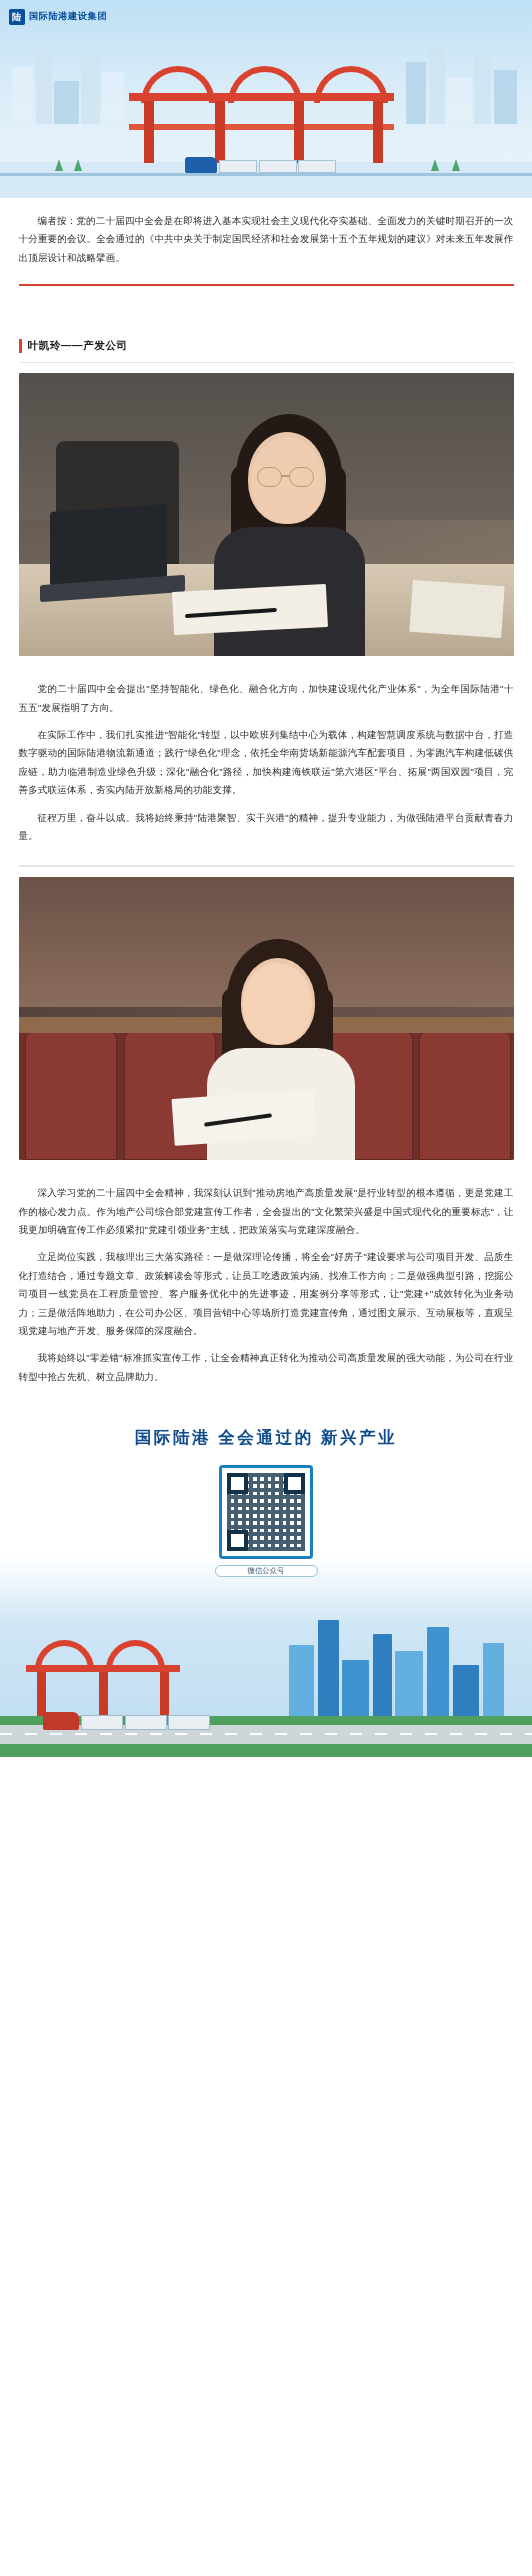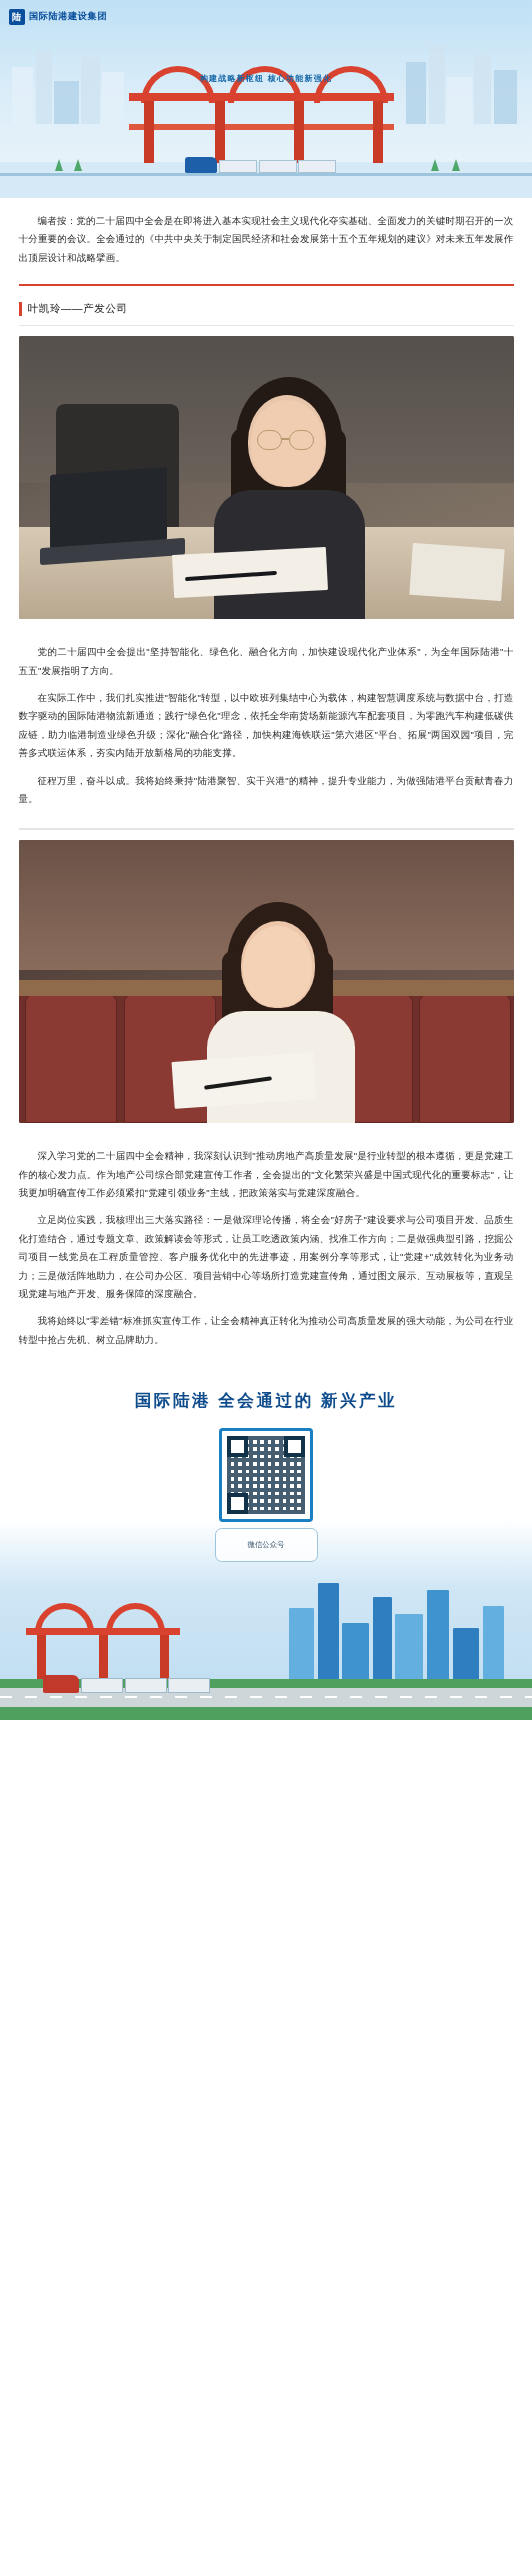--- a/index.html
+++ b/index.html
@@ -172,23 +172,24 @@
   .name-head {
     margin: 16px 0 8.6px 0;
     padding: 0 18.5px;
     position: relative;
   }
   .name-head .bar {
     display: inline-block;
     border-left: 3.1px solid #d9422e;
     padding-left: 6.2px;
     font-size: 10.5px;
-    font-weight: normal;
+    font-weight: bold;
     color: #1a1a1a;
     letter-spacing: 0.6px;
+    margin-top: 37px;
   }
   .name-underline {
     margin: 6.2px 18.5px 0 18.5px;
     height: 1.2px;
     background: #e6e6e6;
   }
 
   
   .photo {
     margin: 10px 18.5px 11px 18.5px;
@@ -274,21 +275,21 @@
   .qr .eye { position:absolute; width:21px; height:21px; border:4.3px solid #12324a; background:#fff; }
   .qr .eye.tl { left:5px; top:5px; }
   .qr .eye.tr { right:5px; top:5px; }
   .qr .eye.bl { left:5px; bottom:5px; }
   .qr-caption {
     margin-top: 6.2px;
     font-size: 7.4px;
     color: #34506a;
     border: 0.6px solid #9cc4dd;
     border-radius: 6.8px;
-    padding: 11px 0;
+    padding: 0 0;
     background: #ffffffcc;
   }
   .footer-scene { position:absolute; left:0; right:0; bottom:0; height:154px; }
   .f-bldg { position:absolute; bottom:38px; background:#2f7fc0; border-radius:1.2px; }
   .f-bldg.b2 { background:#3f93cf; }
   .f-bldg.b3 { background:#63b0e0; }
   .f-green { position:absolute; left:0; right:0; bottom:0; height:41px; background:#4f9f5f; }
   .f-road { position:absolute; left:0; right:0; bottom:13.5px; height:18.5px; background:#cdd7da; }
   .f-roadline { position:absolute; left:0; right:0; bottom:22px; height:1.8px;
     background: repeating-linear-gradient(90deg,#ffffff 0 12.3px,transparent 12.3px 25px); }
@@ -329,21 +330,20 @@
       <div class="arch" style="left:99px;"></div>
       <div class="arch" style="left:185px;"></div>
       <div class="deck"></div>
       <div class="deck2"></div>
       <div class="pier" style="left:15px;"></div>
       <div class="pier" style="left:86px;"></div>
       <div class="pier" style="left:165px;"></div>
       <div class="pier" style="left:244px;"></div>
     </div>
 
-    <div class="slogan">构建战略新枢纽  核心功能新强化</div>
 
     <div class="ground"></div>
     <div class="rail"></div>
     <div class="train">
       <div class="loco"></div>
       <div class="car"></div>
       <div class="car"></div>
       <div class="car"></div>
     </div>
     <div class="tree" style="left:55px;"></div>

